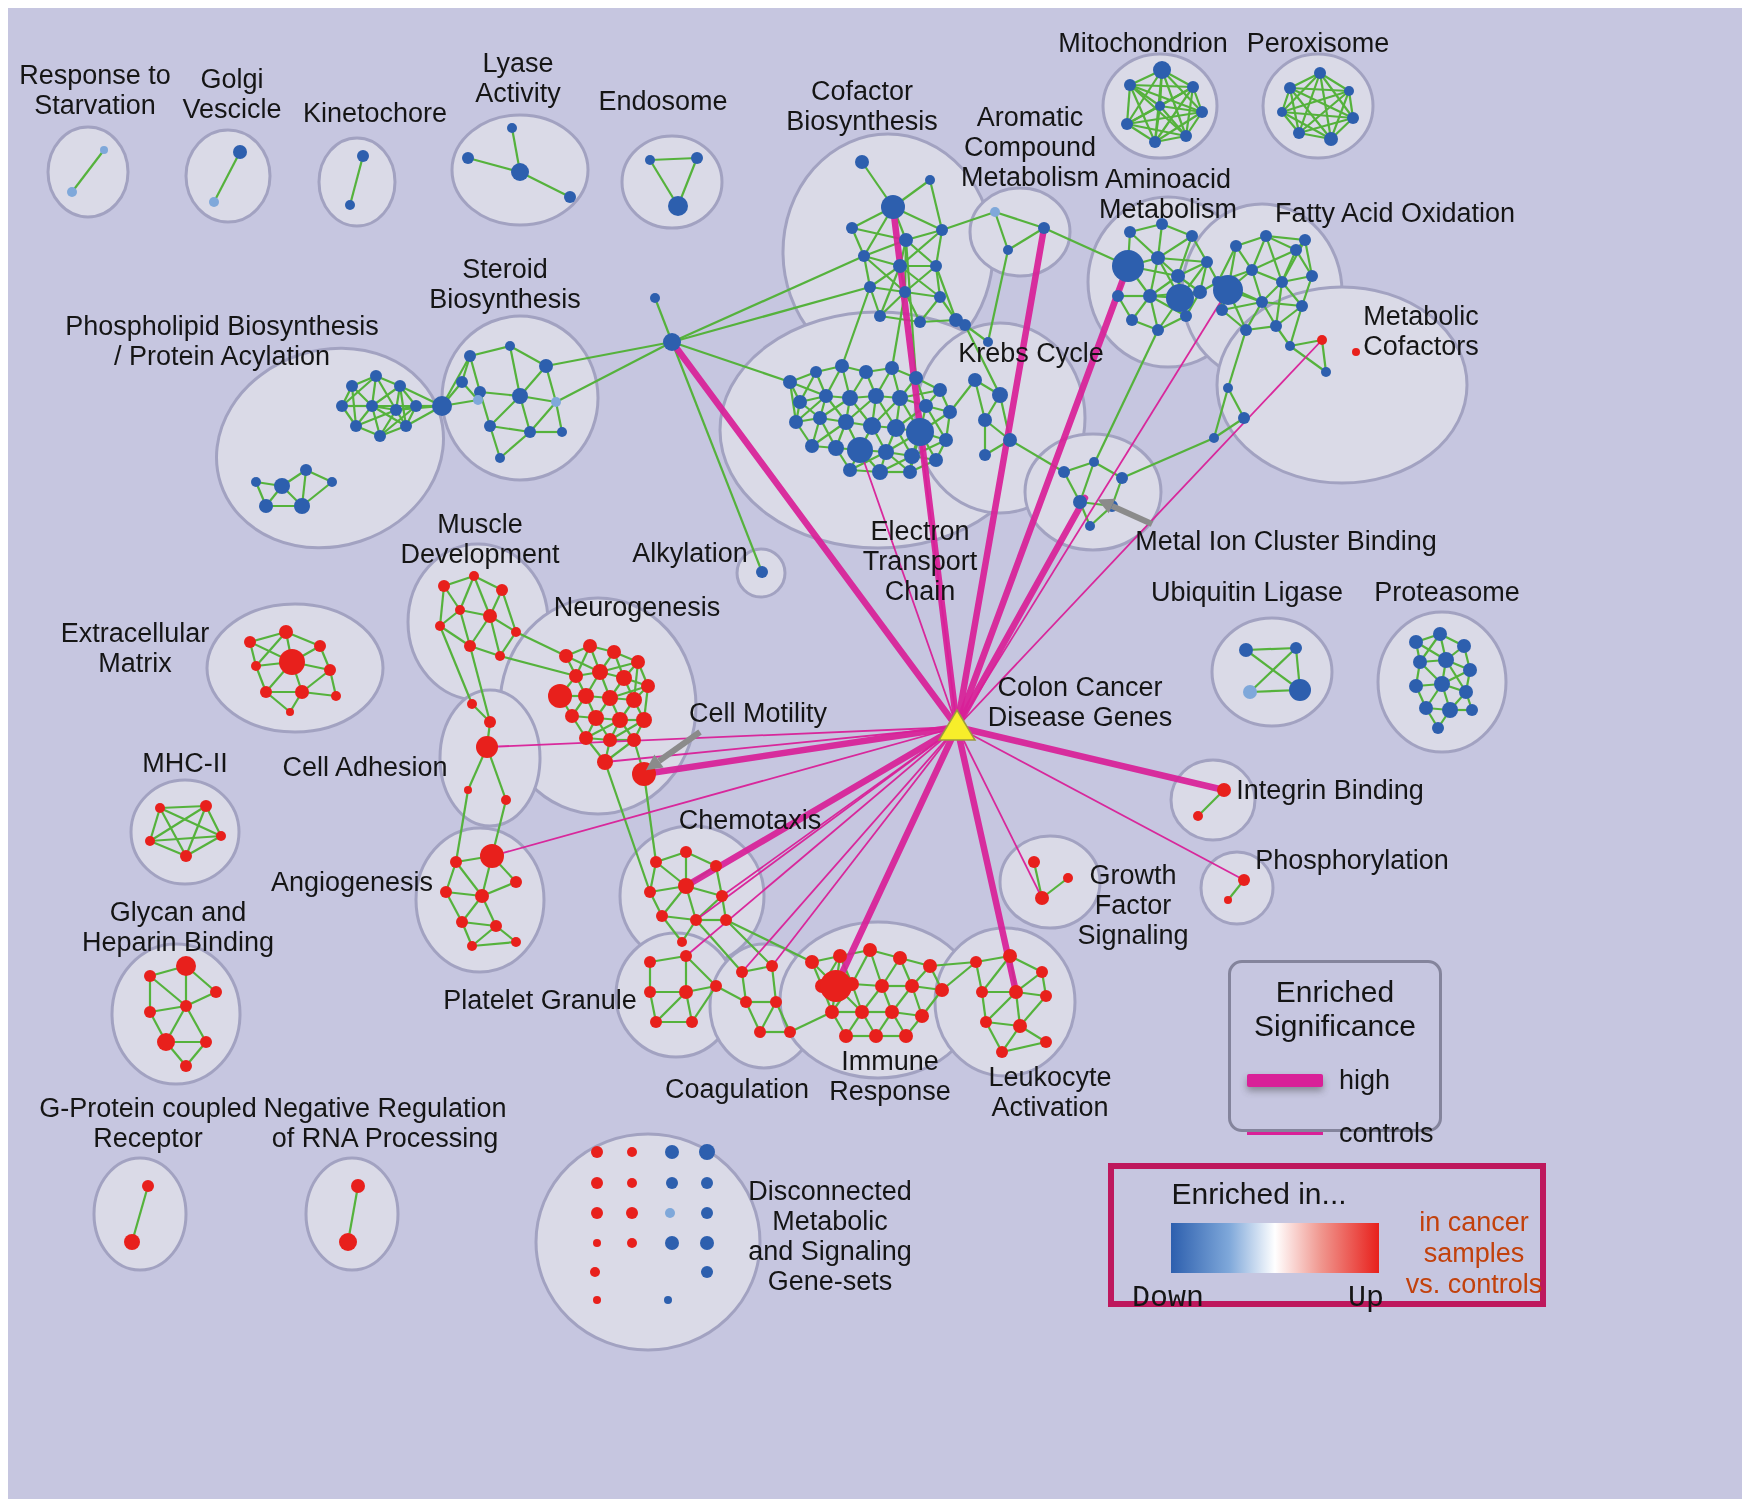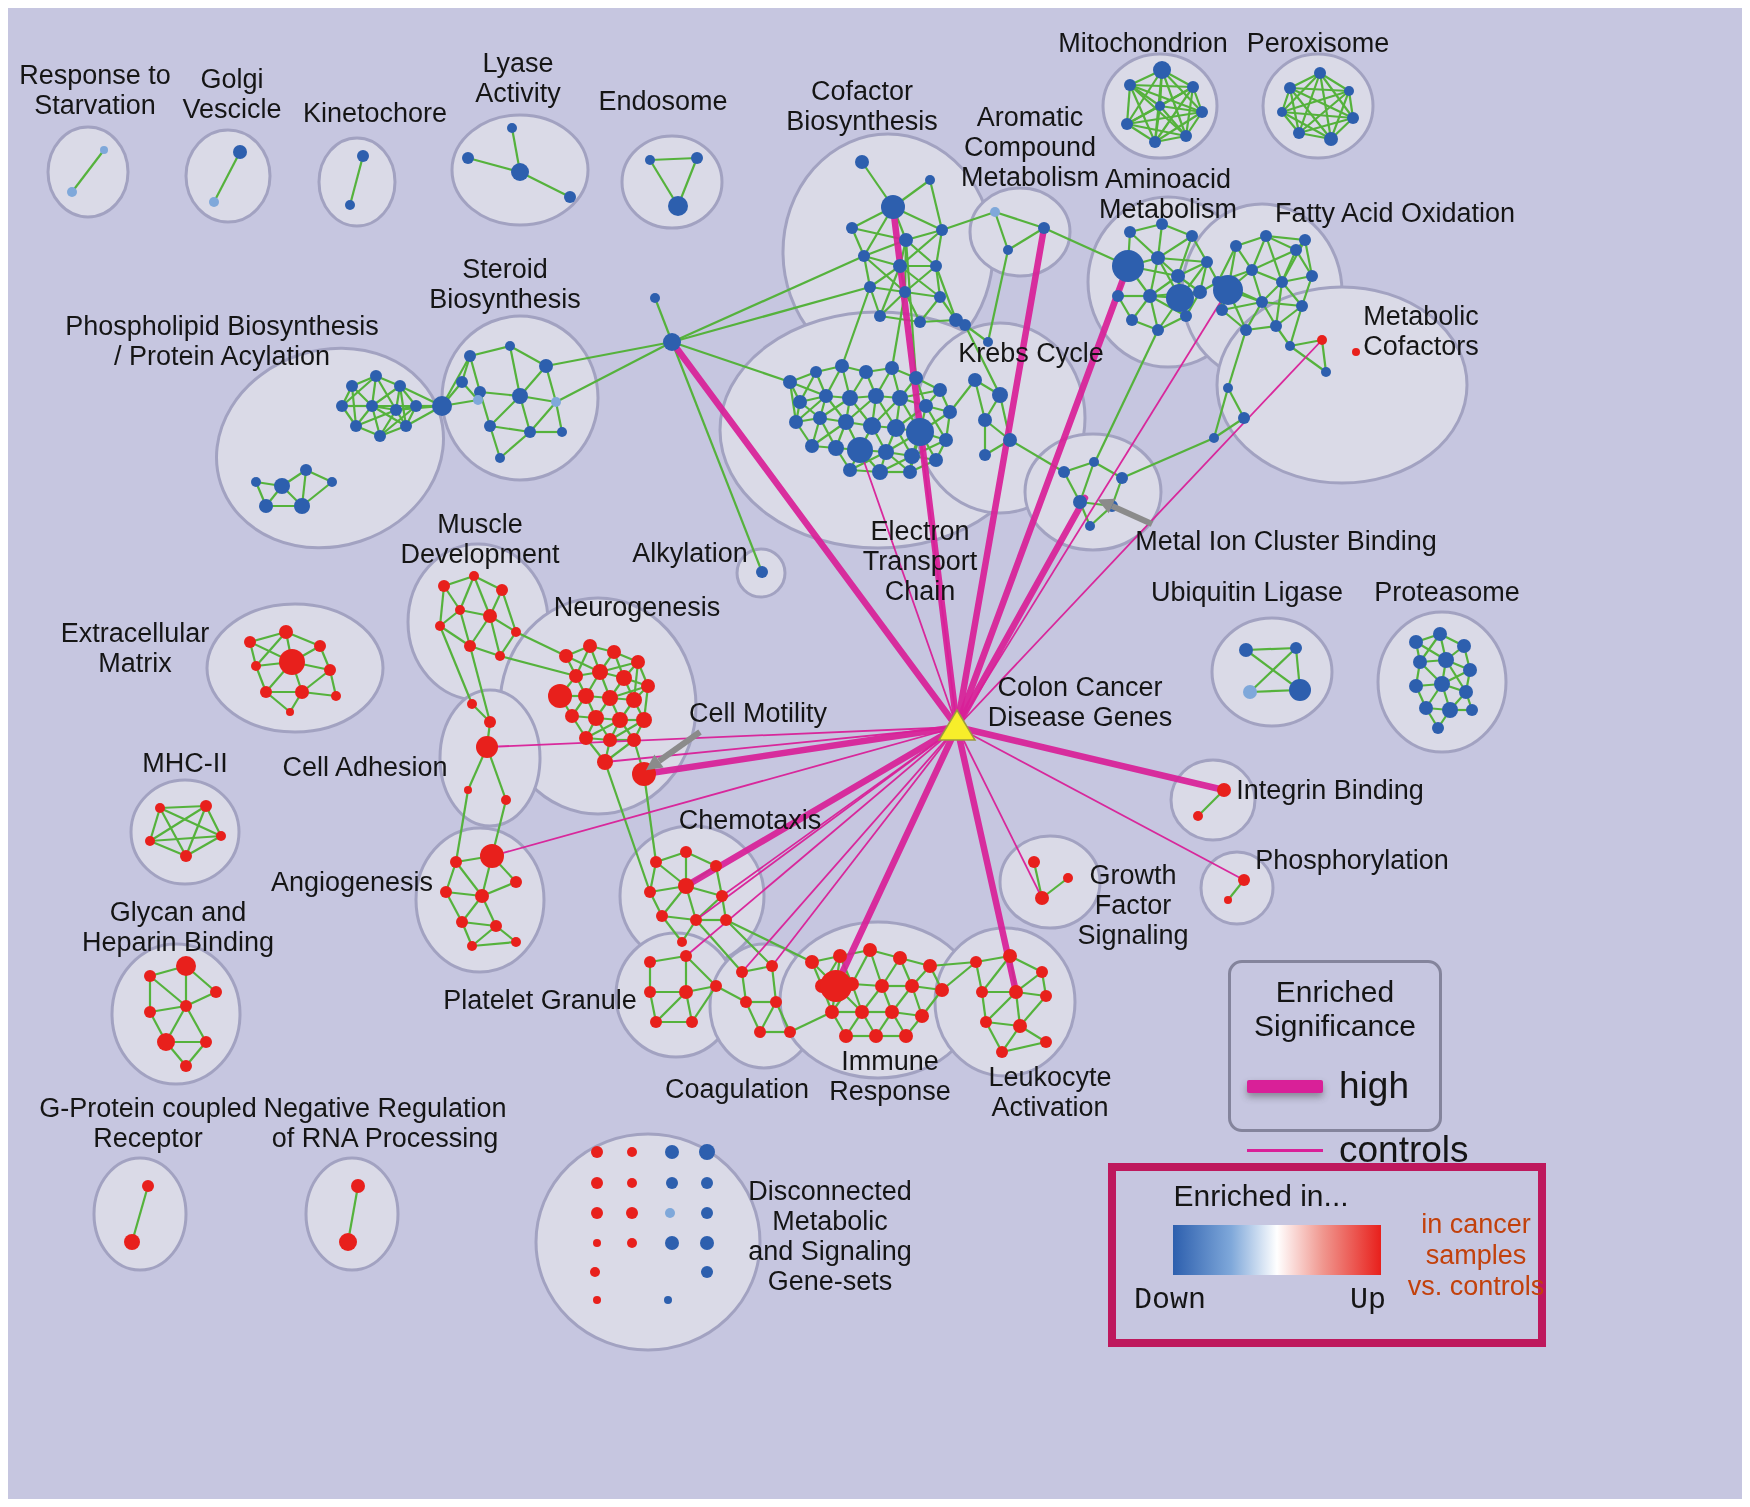--- a/index.html
+++ b/index.html
@@ -1,27 +1,27 @@
 <!DOCTYPE html>
 <html><head>
 <meta charset="utf-8">
 <style>
   html,body{margin:0;padding:0;background:#ffffff;font-family:"Liberation Sans",sans-serif;}
   #canvas{position:relative;width:1750px;height:1507px;background:#ffffff;overflow:hidden;}
   #net{position:absolute;left:0;top:0;}
   #net text{font-family:"Liberation Sans",sans-serif;}
   .legend-box{position:absolute;box-sizing:border-box;}
   .overlap-box{left:1228px;top:960px;width:214px;height:172px;border:3px solid #84849c;border-radius:14px;}
-  .enriched-box{left:1108px;top:1163px;width:438px;height:184px;border:8px solid #be185d;}
+  .enriched-box{left:1108px;top:1163px;width:438px;height:144px;border:6px solid #be185d;}
   .legend-title{white-space:pre-line;text-align:center;font-size:30px;line-height:34px;color:#151515;padding-top:12px;}
   .legend-row{display:flex;align-items:center;gap:16px;margin-top:22px;padding-left:16px;}
   .sig-sample{display:inline-block;flex:0 0 auto;}
   .sig-high{width:76px;height:13px;border-radius:2px;box-shadow:0 4px 7px rgba(60,60,60,.45);}
   .sig-moderate{width:76px;height:3px;}
-  .legend-item-label{font-size:37px;color:#151515;}
+  .legend-item-label{font-size:27px;color:#151515;}
   .enriched-left{position:absolute;left:0;top:0;width:290px;height:100%;}
   .enriched-title{position:absolute;left:20px;top:8px;width:250px;text-align:center;font-size:30px;color:#151515;}
   .gradient-bar{position:absolute;left:57px;top:54px;width:208px;height:50px;}
   .updown-row{position:absolute;left:18px;top:112px;width:252px;display:flex;justify-content:space-between;font-size:30px;color:#151515;font-family:Liberation Mono, monospace;}
   .enriched-side{position:absolute;left:285px;top:38px;width:150px;text-align:center;white-space:pre-line;font-size:27px;line-height:31px;color:#c2410c;}
 </style>
 </head>
 <body>
 
 <div id="canvas">

